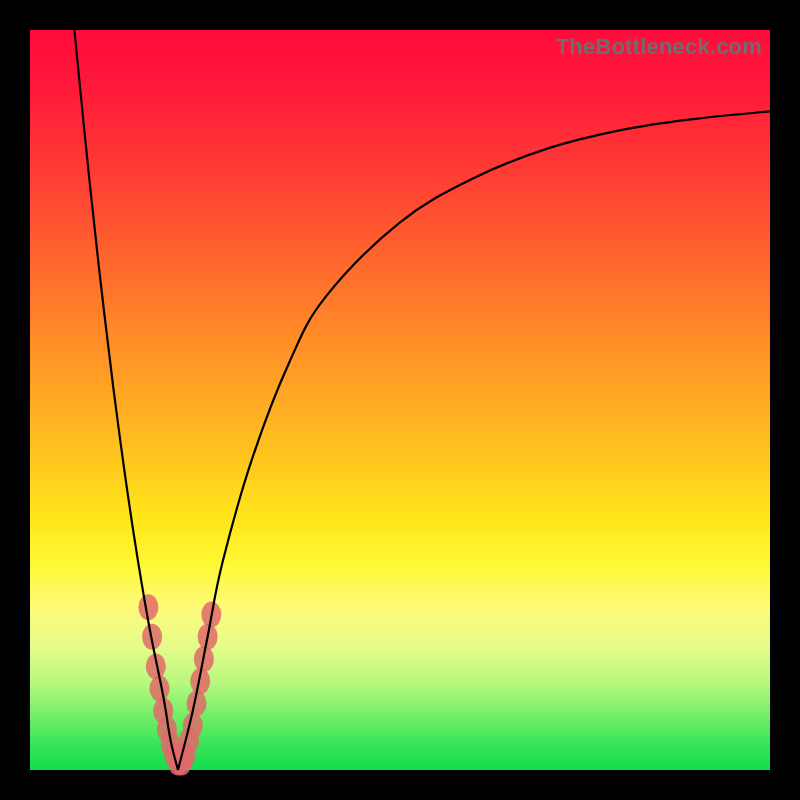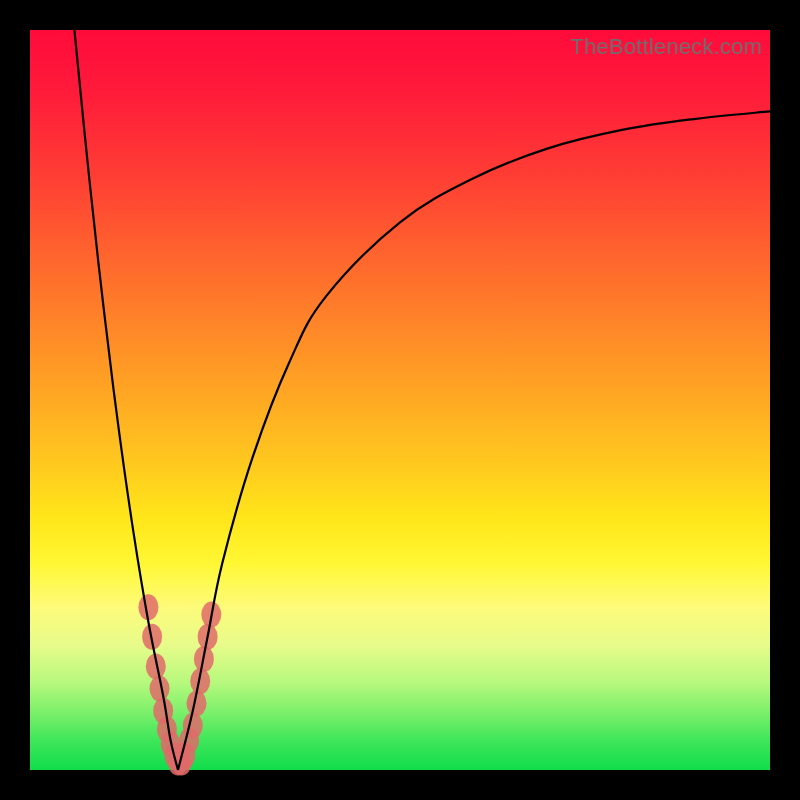--- a/index.html
+++ b/index.html
@@ -40,21 +40,21 @@
       #3fe65a 96%,
       #11dd4b 100%
     );
   }
   .watermark {
     position: absolute;
     top: 4px;
     right: 8px;
     color: #6e6e6e;
     font-size: 22px;
-    font-weight: 400;
+    font-weight: 700;
     letter-spacing: 0.2px;
     user-select: none;
   }
   svg.overlay {
     position: absolute;
     left: 0;
     top: 0;
     width: 740px;
     height: 740px;
     overflow: visible;

